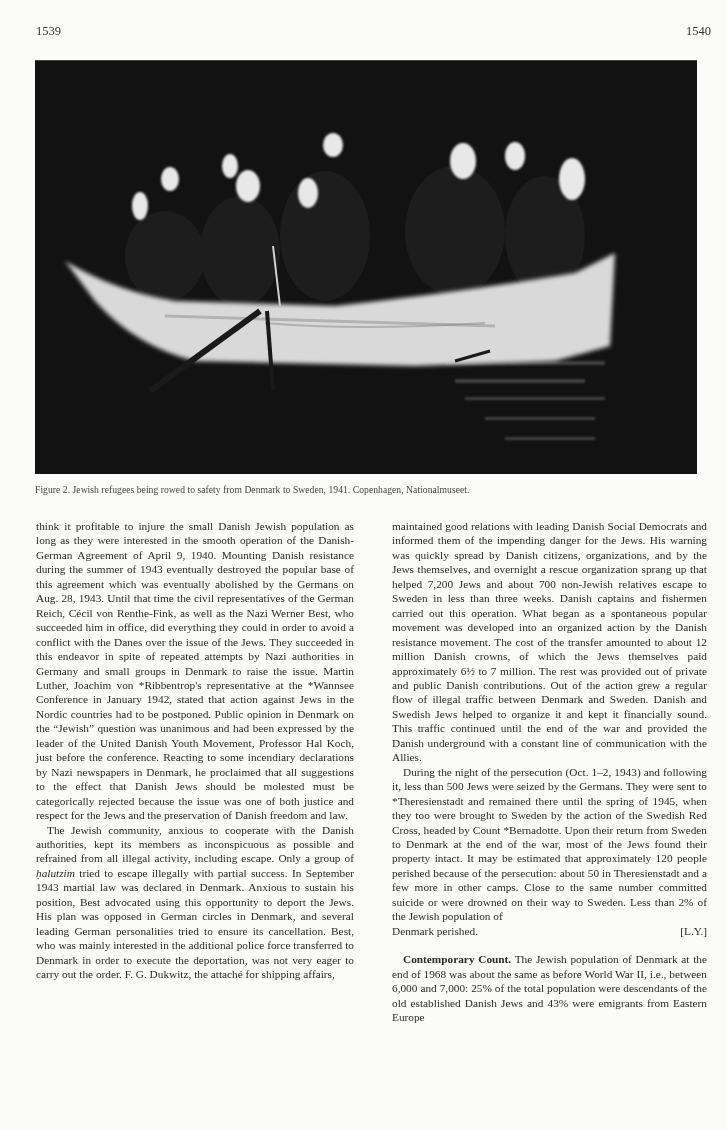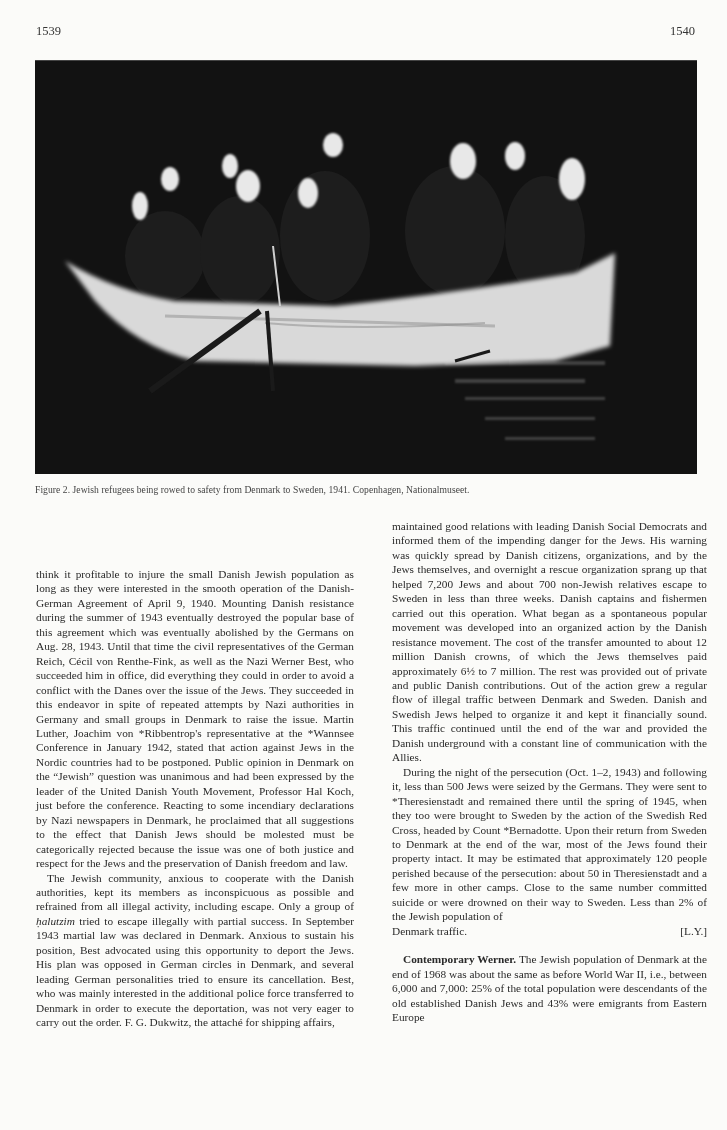--- a/index.html
+++ b/index.html
@@ -9,40 +9,40 @@
     font-family: "Liberation Serif", "DejaVu Serif", serif;
     color: #222;
     position: relative;
   }
   .running-head {
     position: absolute; top: 24px; left: 0; width: 727px; height: 18px;
     font-size: 12.5px; color: #333;
   }
   .running-head .pg-left { position: absolute; left: 36px; }
   .running-head .title { position: absolute; left: 0; right: 0; text-align: center; letter-spacing: 0.3px; }
-  .running-head .pg-right { position: absolute; right: 32px; text-align: center; }
+  .running-head .pg-right { position: absolute; right: 16px; text-align: center; }
 
   .figure {
     position: absolute; left: 35px; top: 60px; width: 662px; height: 413px;
     background: #111; overflow: hidden;
     border-top: 1px solid #444;
   }
   .figure svg { display: block; width: 100%; height: 100%; }
 
   .caption {
     position: absolute; left: 35px; top: 484px; width: 670px;
     font-size: 9.6px; color: #444; letter-spacing: 0.05px;
   }
 
   .col {
     position: absolute; top: 519px; width: 318px;
     font-size: 11.3px; line-height: 14.45px; text-align: justify;
     color: #2a2a2a;
   }
-  .col.left { left: 36px; margin-top: 48px; }
+  .col.left { left: 36px; }
   .col.right { left: 392px; width: 315px; }
   .col p { margin: 0; }
   .col p.indent { text-indent: 11px; }
   .col .ital { font-style: italic; }
   .col .bold { font-weight: bold; }
   .sig-line { display: flex; justify-content: space-between; }
   .spacer { height: 14px; }
 </style>
 </head>
 <body>
@@ -109,18 +109,18 @@
 
 <div class="col left">
   <p>think it profitable to injure the small Danish Jewish population as long as they were interested in the smooth operation of the Danish-German Agreement of April 9, 1940. Mounting Danish resistance during the summer of 1943 eventually destroyed the popular base of this agreement which was eventually abolished by the Germans on Aug. 28, 1943. Until that time the civil representatives of the German Reich, Cécil von Renthe-Fink, as well as the Nazi Werner Best, who succeeded him in office, did everything they could in order to avoid a conflict with the Danes over the issue of the Jews. They succeeded in this endeavor in spite of repeated attempts by Nazi authorities in Germany and small groups in Denmark to raise the issue. Martin Luther, Joachim von *Ribbentrop's representative at the *Wannsee Conference in January 1942, stated that action against Jews in the Nordic countries had to be postponed. Public opinion in Denmark on the “Jewish” question was unanimous and had been expressed by the leader of the United Danish Youth Movement, Professor Hal Koch, just before the conference. Reacting to some incendiary declarations by Nazi newspapers in Denmark, he proclaimed that all suggestions to the effect that Danish Jews should be molested must be categorically rejected because the issue was one of both justice and respect for the Jews and the preservation of Danish freedom and law.</p>
   <p class="indent"><span>The Jewish community, anxious to cooperate with the Danish authorities, kept its members as inconspicuous as possible and refrained from all illegal activity, including escape. Only a group of </span><span class="ital">ḥalutzim</span><span> tried to escape illegally with partial success. In September 1943 martial law was declared in Denmark. Anxious to sustain his position, Best advocated using this opportunity to deport the Jews. His plan was opposed in German circles in Denmark, and several leading German personalities tried to ensure its cancellation. Best, who was mainly interested in the additional police force transferred to Denmark in order to execute the deportation, was not very eager to carry out the order. F. G. Dukwitz, the attaché for shipping affairs,</span></p>
 </div>
 
 <div class="col right">
   <p>maintained good relations with leading Danish Social Democrats and informed them of the impending danger for the Jews. His warning was quickly spread by Danish citizens, organizations, and by the Jews themselves, and overnight a rescue organization sprang up that helped 7,200 Jews and about 700 non-Jewish relatives escape to Sweden in less than three weeks. Danish captains and fishermen carried out this operation. What began as a spontaneous popular movement was developed into an organized action by the Danish resistance movement. The cost of the transfer amounted to about 12 million Danish crowns, of which the Jews themselves paid approximately 6½ to 7 million. The rest was provided out of private and public Danish contributions. Out of the action grew a regular flow of illegal traffic between Denmark and Sweden. Danish and Swedish Jews helped to organize it and kept it financially sound. This traffic continued until the end of the war and provided the Danish underground with a constant line of communication with the Allies.</p>
   <p class="indent">During the night of the persecution (Oct. 1–2, 1943) and following it, less than 500 Jews were seized by the Germans. They were sent to *Theresienstadt and remained there until the spring of 1945, when they too were brought to Sweden by the action of the Swedish Red Cross, headed by Count *Bernadotte. Upon their return from Sweden to Denmark at the end of the war, most of the Jews found their property intact. It may be estimated that approximately 120 people perished because of the persecution: about 50 in Theresienstadt and a few more in other camps. Close to the same number committed suicide or were drowned on their way to Sweden. Less than 2% of the Jewish population of</p>
   <div class="sig-line">
-    <span>Denmark traffic.</span>
+    <span>Denmark perished.</span>
     <span>[L.Y.]</span>
   </div>
   <div class="spacer"></div>
-  <p class="indent"><span class="bold">Contemporary Werner.</span><span> The Jewish population of Denmark at the end of 1968 was about the same as before World War II, i.e., between 6,000 and 7,000: 25% of the total population were descendants of the old established Danish Jews and 43% were emigrants from Eastern Europe</span></p>
+  <p class="indent"><span class="bold">Contemporary Count.</span><span> The Jewish population of Denmark at the end of 1968 was about the same as before World War II, i.e., between 6,000 and 7,000: 25% of the total population were descendants of the old established Danish Jews and 43% were emigrants from Eastern Europe</span></p>
 </div>
 
 </body></html>

